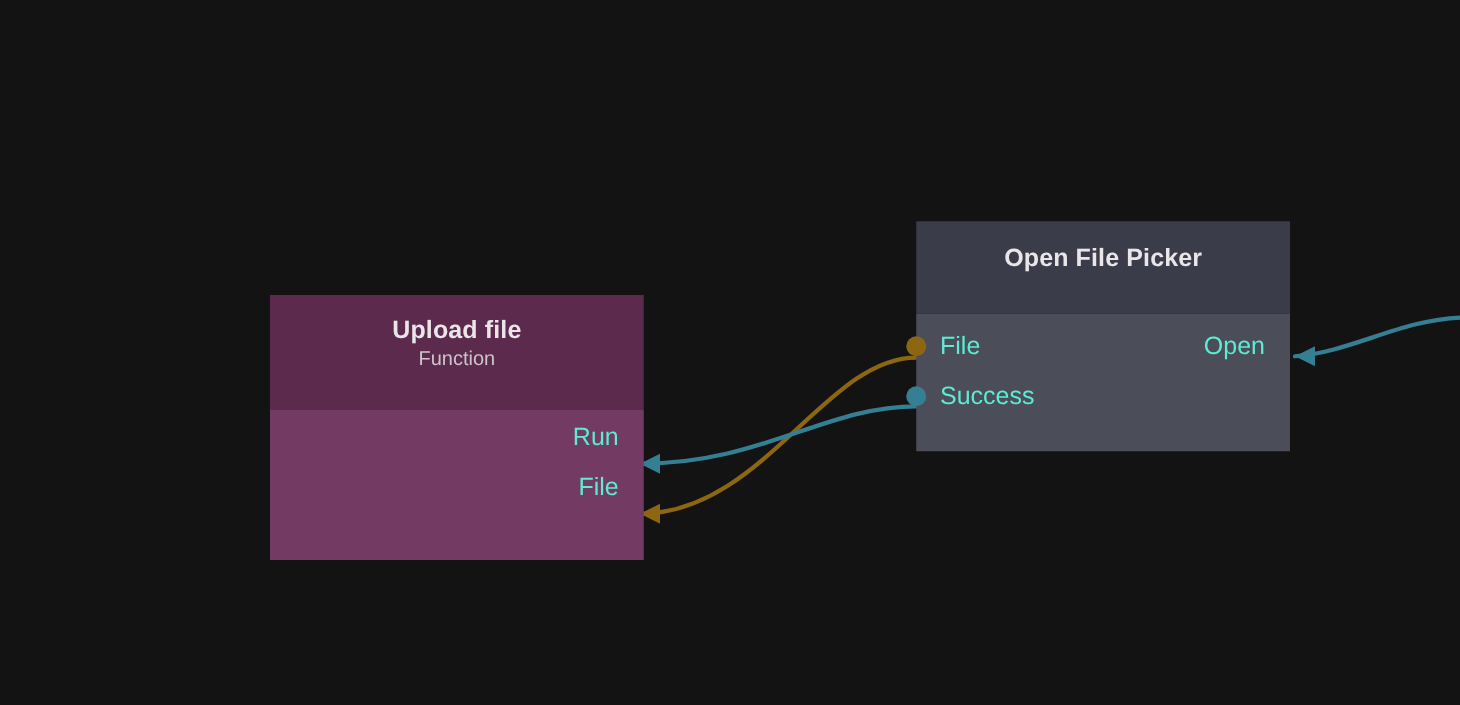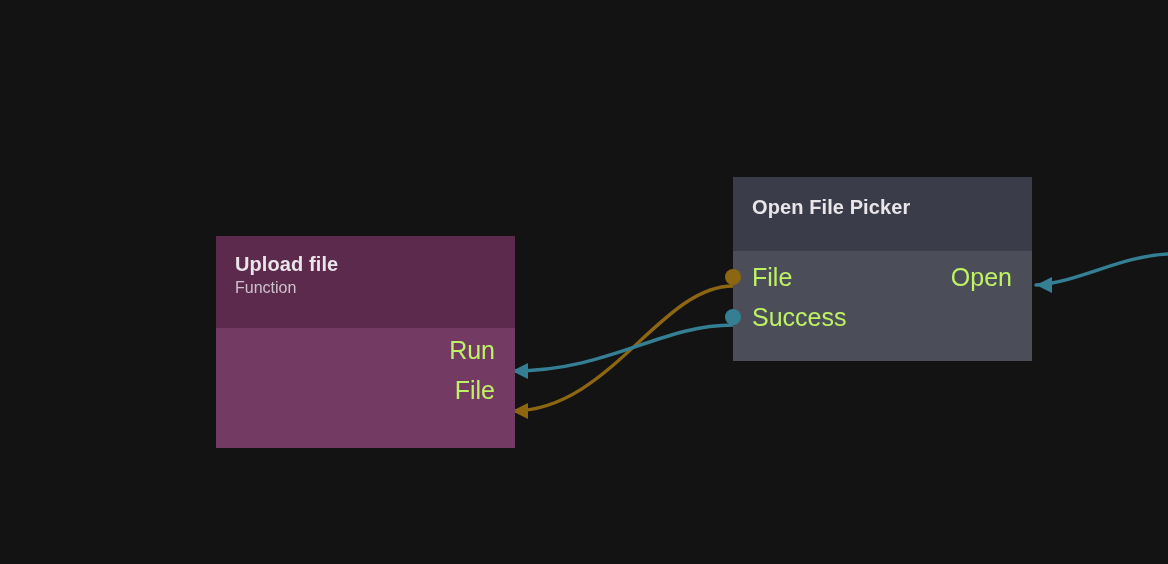--- a/index.html
+++ b/index.html
@@ -32,20 +32,21 @@
     pointer-events: none;
     z-index: 1;
   }
 
   
   .node {
     position: absolute;
     z-index: 2;
     box-sizing: border-box;
     overflow: visible;
+    text-align: center;
   }
   .node-header {
     box-sizing: border-box;
     padding: 16px 19px 12px 19px;
   }
   .node-title {
     font-size: 20px;
     font-weight: bold;
     letter-spacing: 0.1px;
     line-height: 24px;
@@ -95,22 +96,22 @@
     height: 110px;
     background: #4b4e59;
     padding-top: 6px;
   }
 
   
   .port-row {
     position: relative;
     height: 40px;
     line-height: 40px;
-    font-size: 25px;
-    color: #bef264;
+    font-size: 20px;
+    color: #5eead4;
   }
   .port-label-left {
     position: absolute;
     left: 19px;
     top: 0;
     white-space: nowrap;
   }
   .port-label-right {
     position: absolute;
     right: 20px;

